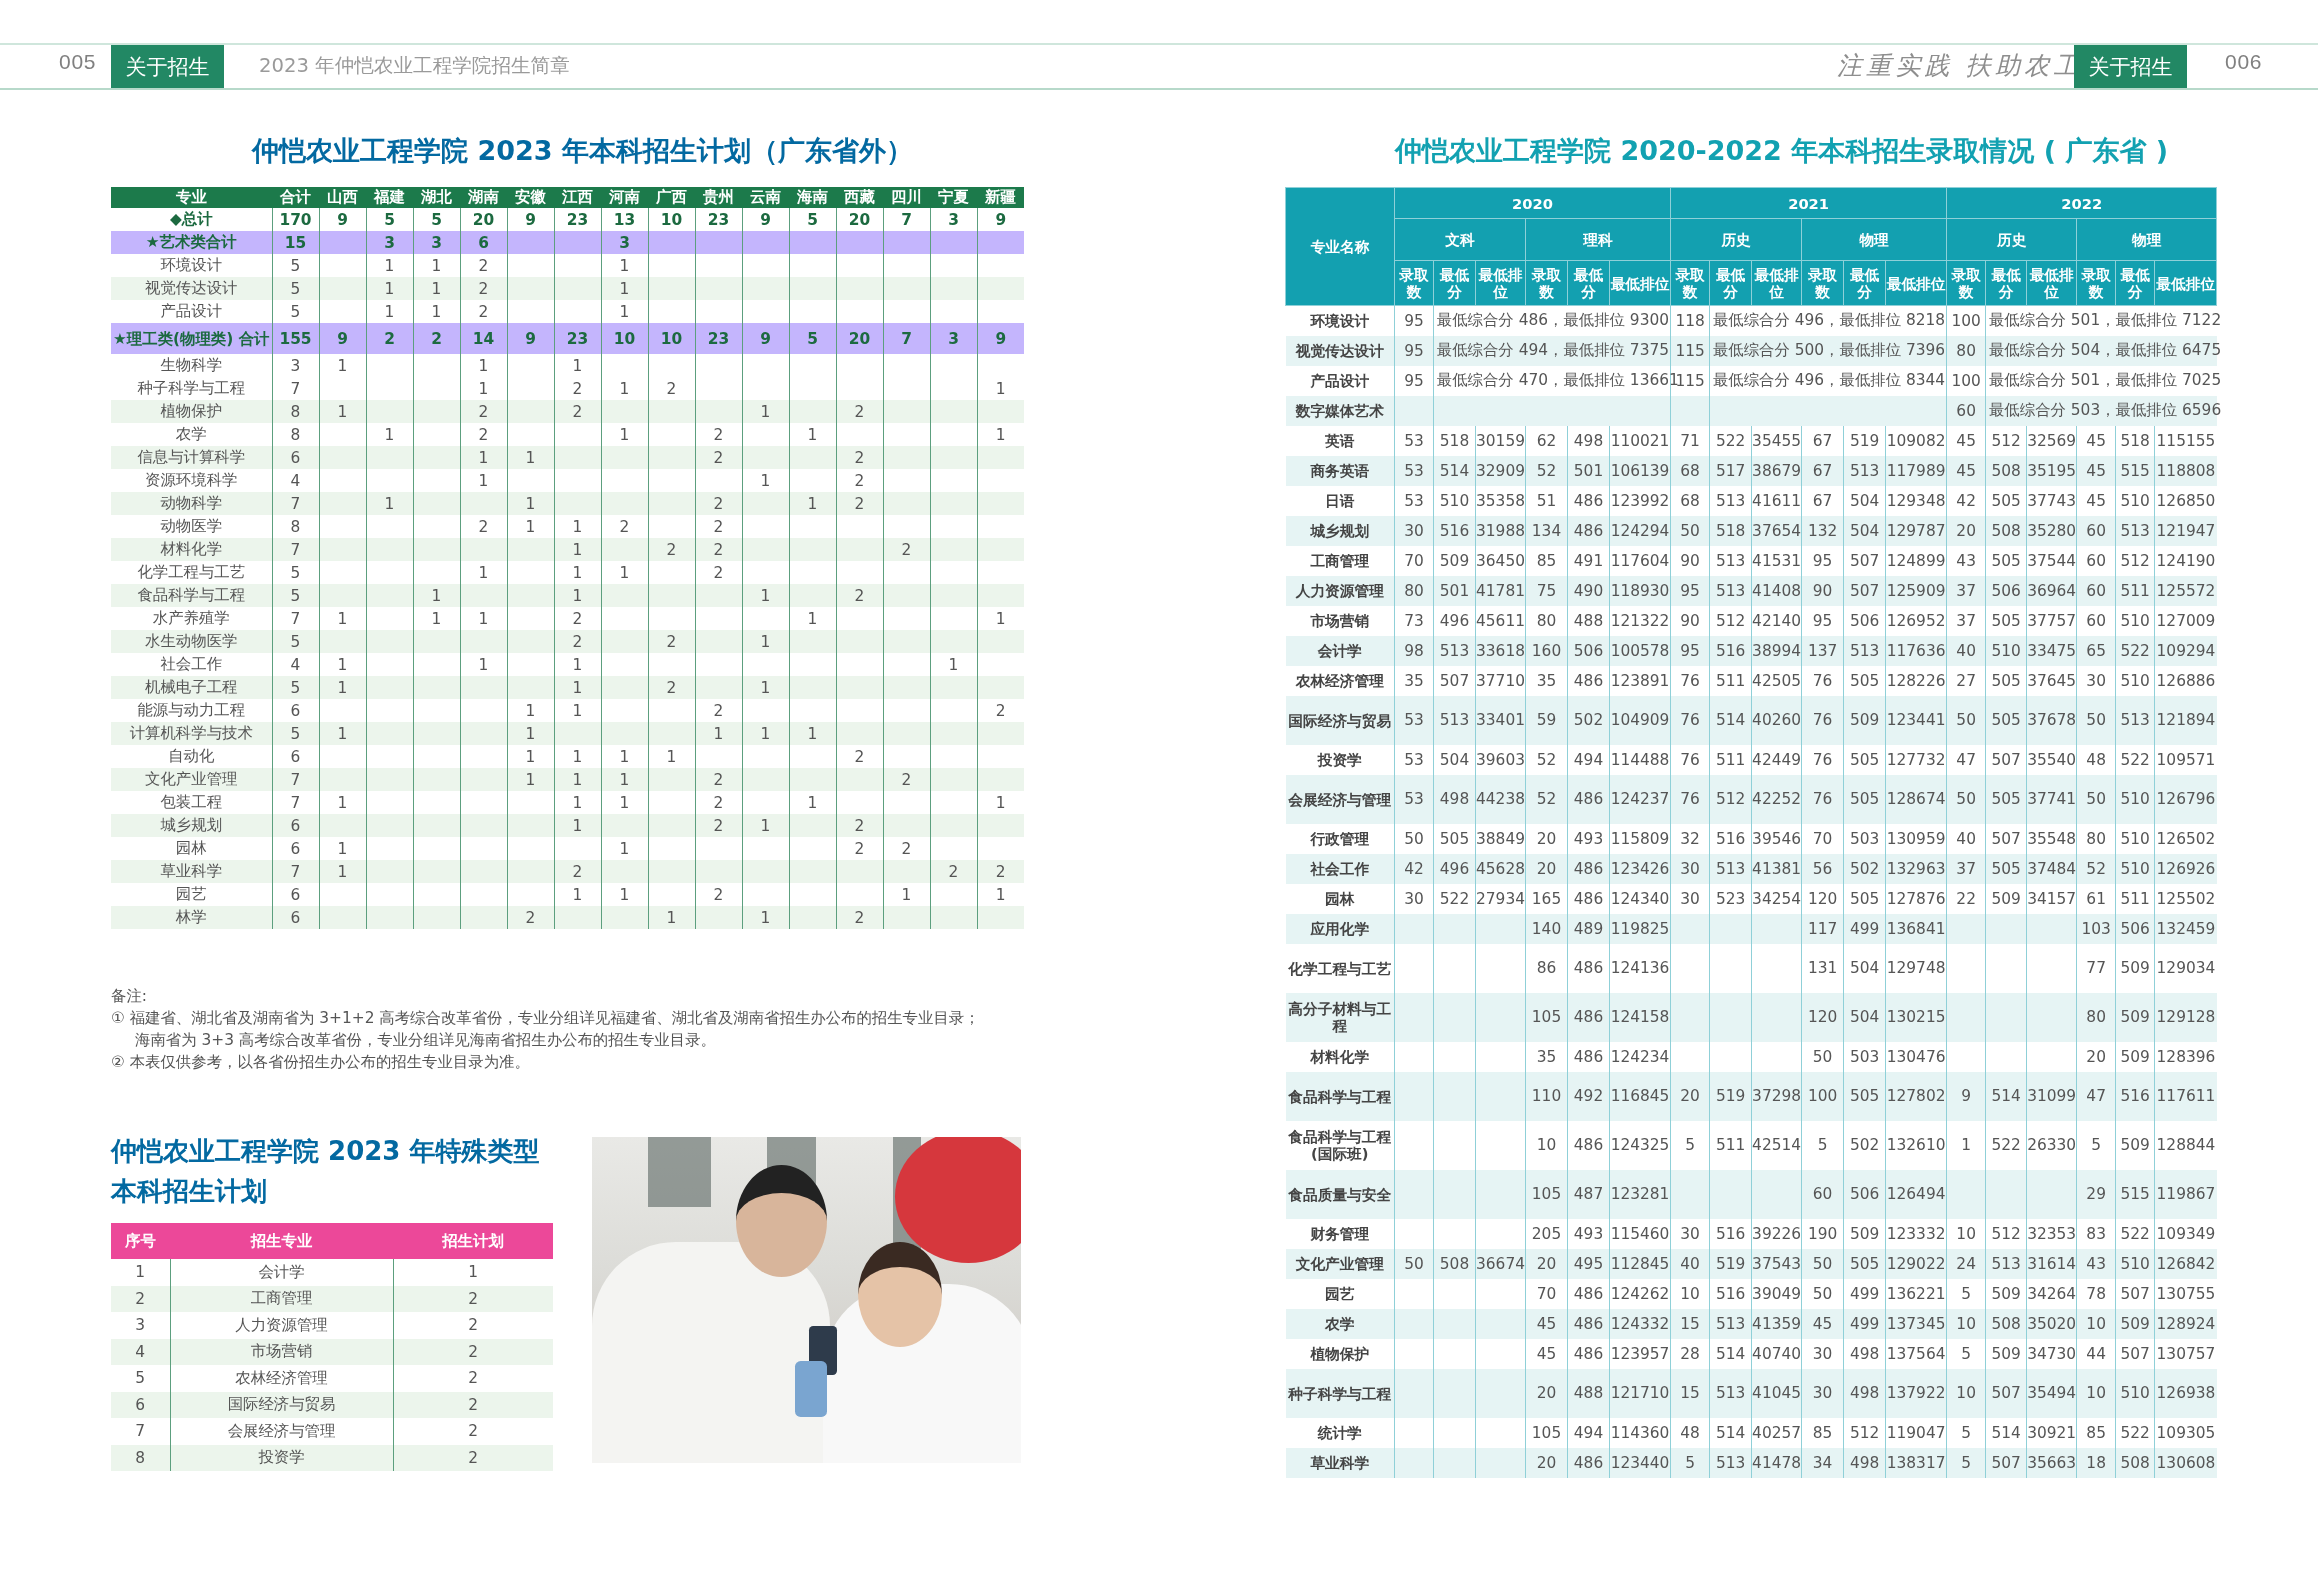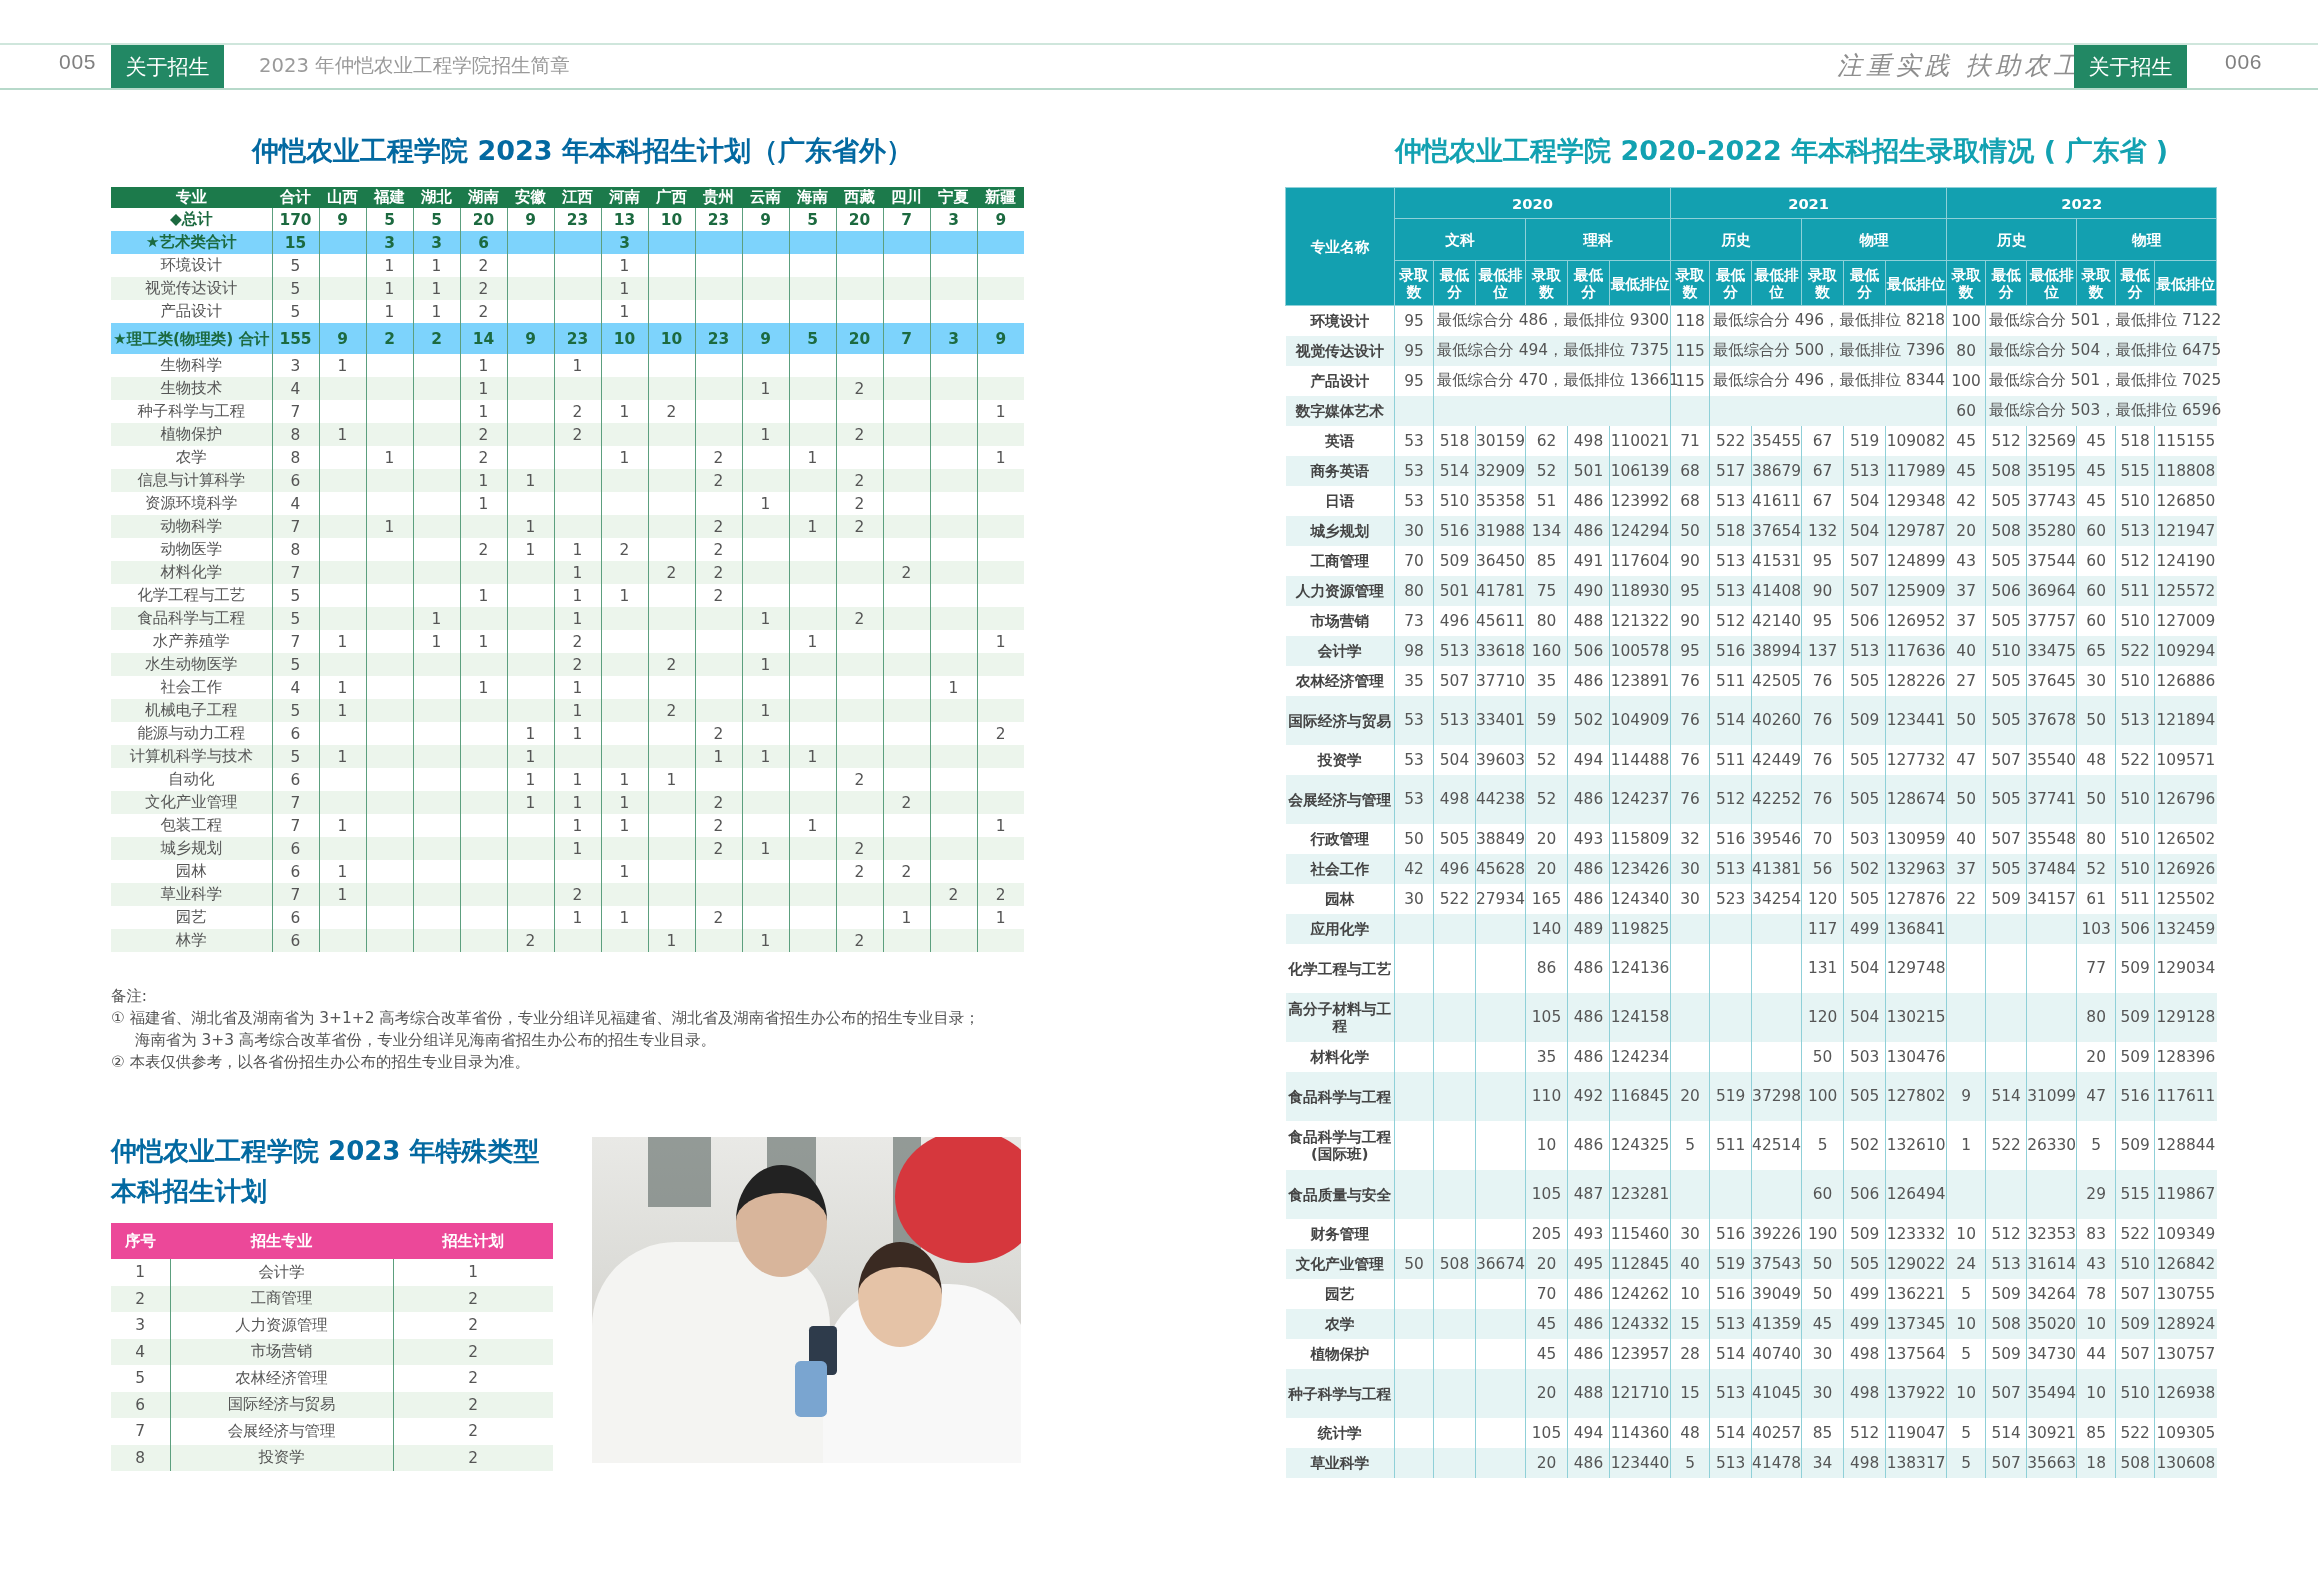--- a/index.html
+++ b/index.html
@@ -19,21 +19,21 @@
   .title.green { color: #0369a1; }
   .title.teal { color: #12a1b1; }
 
   
   table { border-collapse: collapse; table-layout: fixed; }
   .lt { position: absolute; left: 111px; top: 187px; width: 909px; font-size: 15.4px; }
   .lt th { background: #1c7a4b; color: #fff; font-weight: bold; height: 16px; font-size: 15.4px; }
   .lt td { text-align: center; height: 23px; color: #555; border-left: 1.4px solid #5c9f7e; padding: 0; }
   .lt td:first-child { border-left: none; }
   .lt tr.alt td { background: #ecf5ec; }
-  .lt tr.sum td { background: #7dd3fc; color: #1c6a40; font-weight: bold; }
+  .lt tr.sum td { background: #c4b5fd; color: #1c6a40; font-weight: bold; }
   .lt tr.total td { color: #1c6a40; font-weight: bold; }
   .lt tr.tall td { height: 31px; line-height: 14px; }
 
   .notes { position: absolute; left: 111px; top: 985px; font-size: 15.4px; color: #555; line-height: 22px; }
   .notes .indent { padding-left: 24px; }
 
   
   .st { position: absolute; left: 111px; top: 1223px; width: 442px; font-size: 15.4px; }
   .st th { background: #ec4899; color: #fff; height: 36px; font-weight: bold; }
   .st td { text-align: center; height: 26.5px; color: #555; border-left: 1.4px solid #5c9f7e; }
@@ -225,39 +225,20 @@
         <td></td>
         <td></td>
         <td></td>
         <td></td>
         <td></td>
         <td></td>
         <td></td>
         <td></td>
         <td></td>
       </tr>
-      <tr class="alt">
-        <td>生物技术</td>
-        <td>4</td>
-        <td></td>
-        <td></td>
-        <td></td>
-        <td>1</td>
-        <td></td>
-        <td></td>
-        <td></td>
-        <td></td>
-        <td></td>
-        <td>1</td>
-        <td></td>
-        <td>2</td>
-        <td></td>
-        <td></td>
-        <td></td>
-      </tr>
       <tr class="">
         <td>种子科学与工程</td>
         <td>7</td>
         <td></td>
         <td></td>
         <td></td>
         <td>1</td>
         <td></td>
         <td>2</td>
         <td>1</td>

